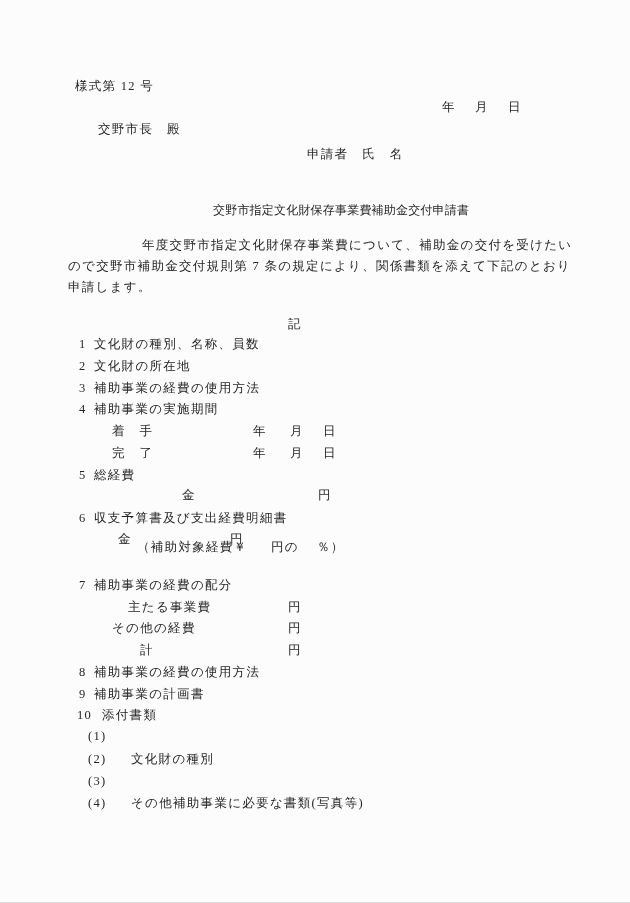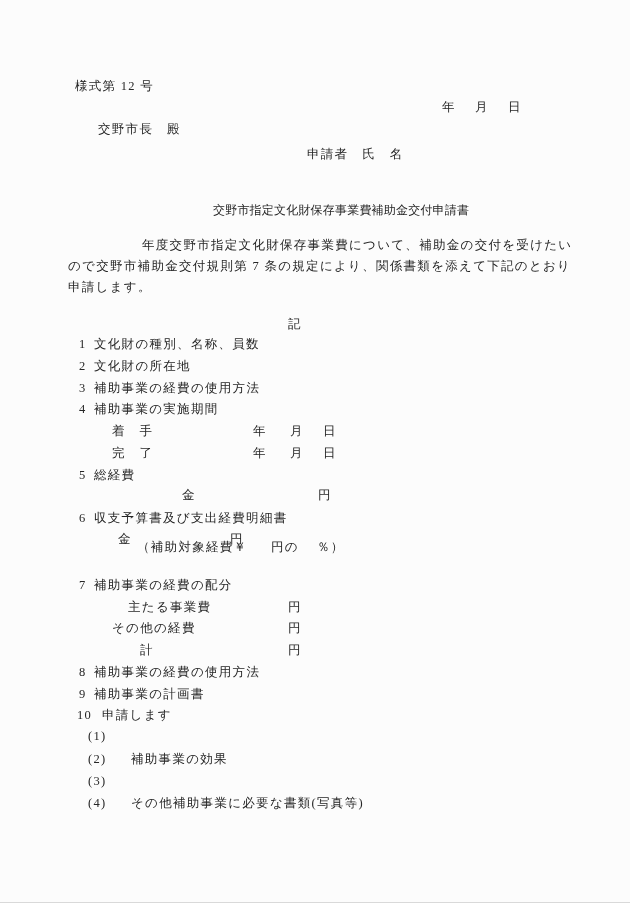--- a/index.html
+++ b/index.html
@@ -135,30 +135,30 @@
     <span style="left:94px">補助事業の経費の使用方法</span>
   </div>
 
   <div class="row" style="top:687px">
     <span style="left:79px">9</span>
     <span style="left:94px">補助事業の計画書</span>
   </div>
 
   <div class="row" style="top:708px">
     <span style="left:77px">10</span>
-    <span style="left:102px">申請します</span>
+    <span style="left:102px">添付書類</span>
   </div>
 
   <div class="row" style="top:729px">
     <span style="left:88px">(1)</span>
   </div>
 
   <div class="row" style="top:752px">
     <span style="left:88px">(2)</span>
-    <span style="left:131px">補助事業の効果</span>
+    <span style="left:131px">文化財の種別</span>
   </div>
 
   <div class="row" style="top:774px">
     <span style="left:88px">(3)</span>
   </div>
 
   <div class="row" style="top:796px">
     <span style="left:88px">(4)</span>
     <span style="left:131px">その他補助事業に必要な書類(写真等)</span>
   </div>

